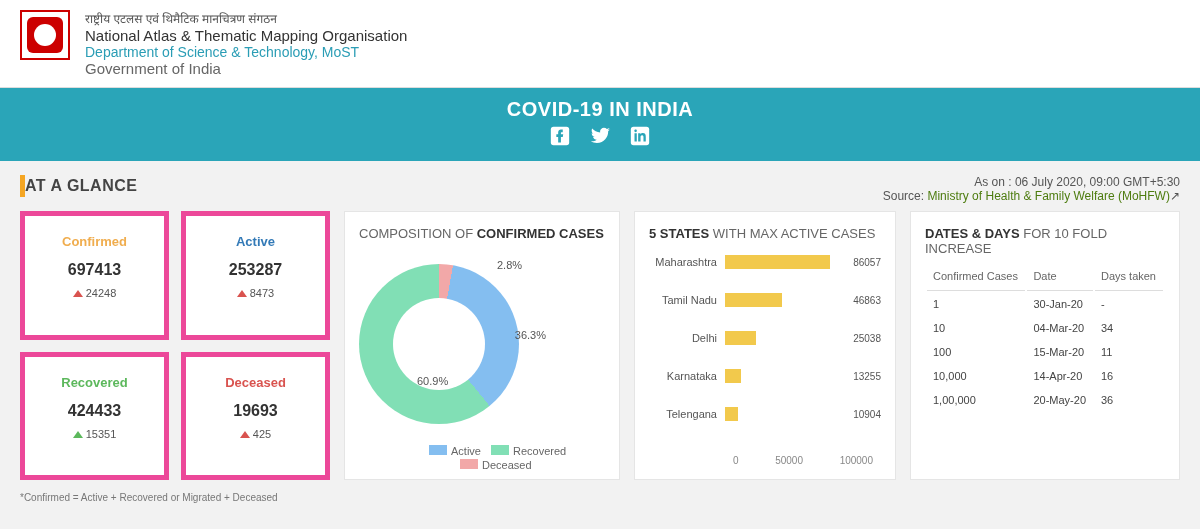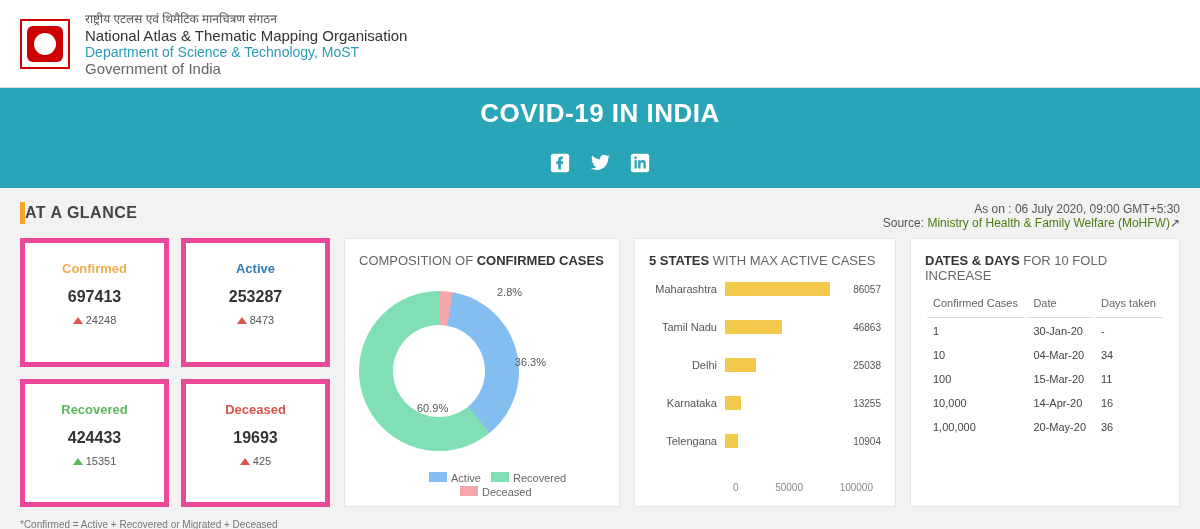--- a/index.html
+++ b/index.html
@@ -1,26 +1,26 @@
 <!DOCTYPE html>
 <html><head>
 <meta charset="utf-8">
 <style>
 *{margin:0;padding:0;box-sizing:border-box;font-family:Arial,Helvetica,sans-serif}
 body{background:#f2f2f2;width:1200px}
-.header{background:#fff;padding:10px 20px;display:flex;align-items:center;border-bottom:1px solid #ddd}
+.header{background:#fff;padding:10px 20px;display:flex;border-bottom:1px solid #ddd}
 .logo{width:50px;height:50px;margin-right:15px;border:2px solid #c00;padding:3px;position:relative}
 .logo::before{content:"";position:absolute;inset:5px;background:#c00;border-radius:6px}
 .logo::after{content:"";position:absolute;inset:12px;background:#fff;border-radius:50%}
 .header-text .hindi{font-size:12px;color:#555}
 .header-text .eng{font-size:15px;color:#333;font-weight:500}
 .header-text .dept{font-size:14px;color:#2a9db5}
 .header-text .govt{font-size:15px;color:#666}
 .banner{background:#2aa5b8;color:#fff;text-align:center;padding:10px 0 12px}
-.banner h1{font-size:26px;letter-spacing:.5px;margin-bottom:21px}
+.banner h1{font-size:20px;letter-spacing:.5px;margin-bottom:2px}
 .social{display:flex;gap:14px;justify-content:center}
 .social span{width:26px;height:26px;display:inline-flex;align-items:center;justify-content:center;cursor:pointer}
 .glance-head{display:flex;justify-content:space-between;align-items:start;padding:14px 20px 8px}
 .glance-left{display:flex;align-items:center;gap:0}
 .bar{width:5px;height:22px;background:#f5a623}
 .glance-left h2{font-size:16px;font-weight:700;letter-spacing:.5px;color:#444}
 .glance-right{text-align:right;font-size:12px;color:#555}
 .glance-right a{color:#4d7c0f;text-decoration:none}
 .main{display:flex;gap:14px;padding:0 20px 8px}
 .stats{display:grid;grid-template-columns:1fr 1fr;gap:12px;width:310px}

